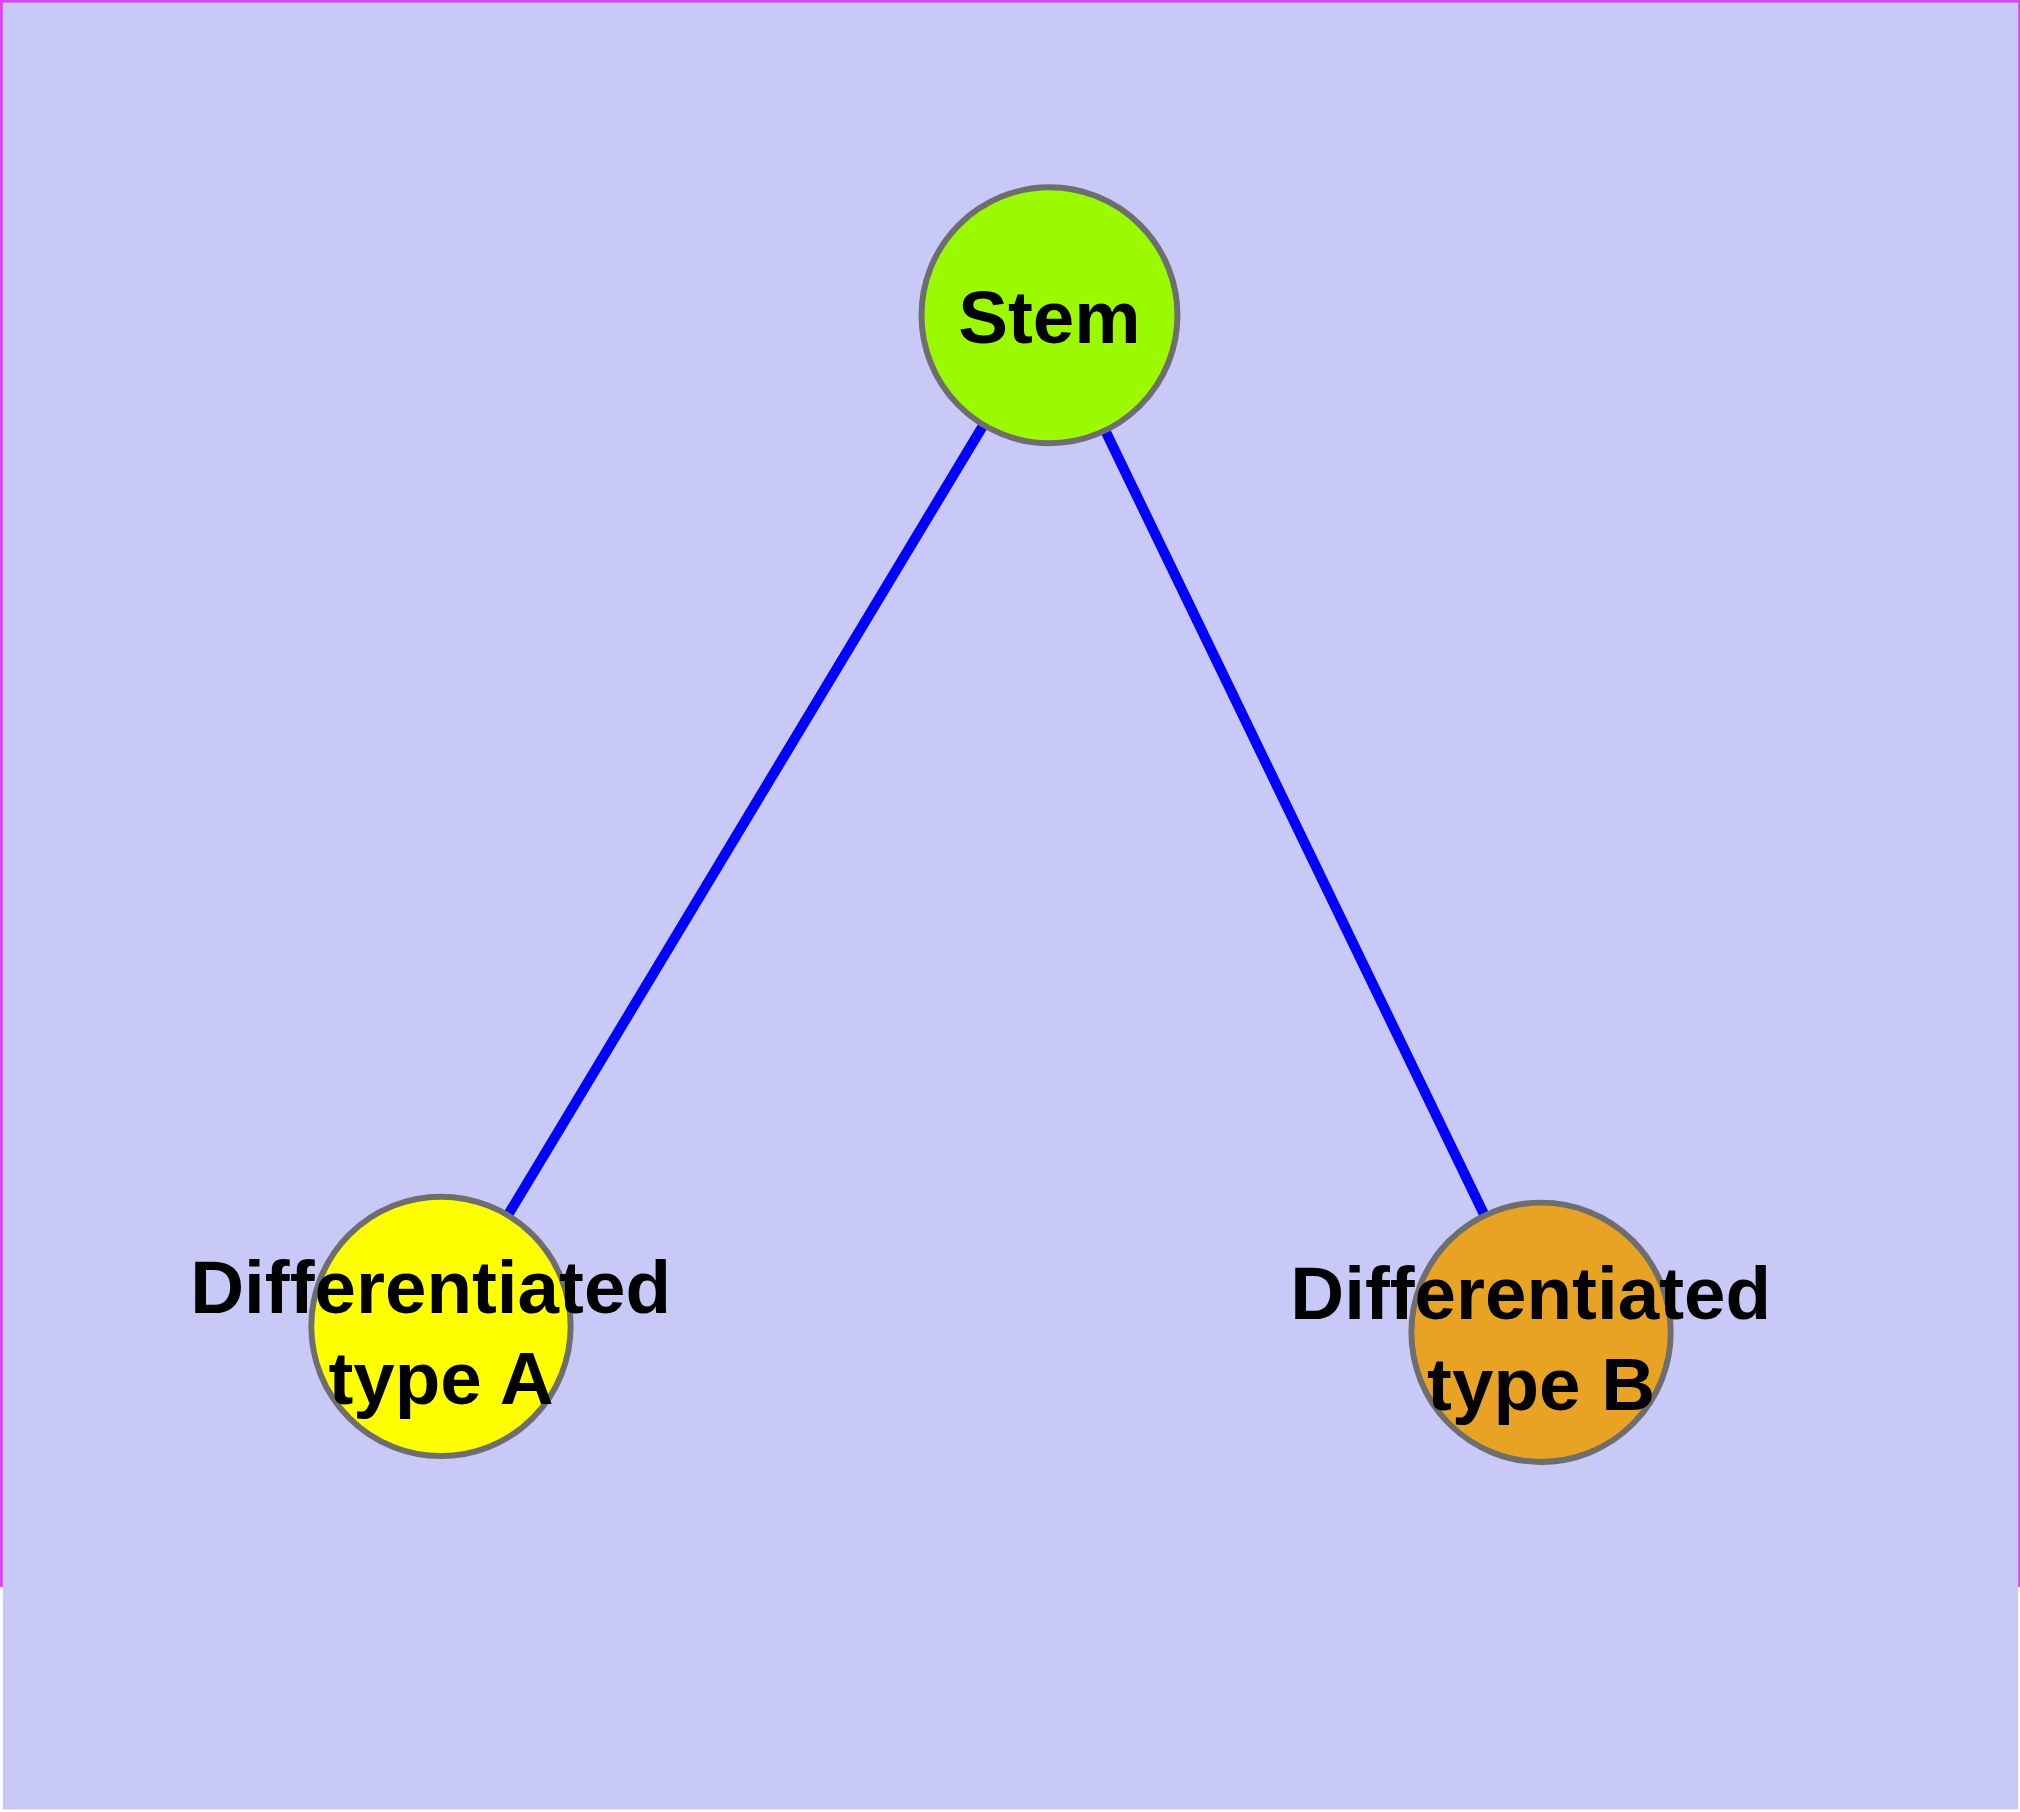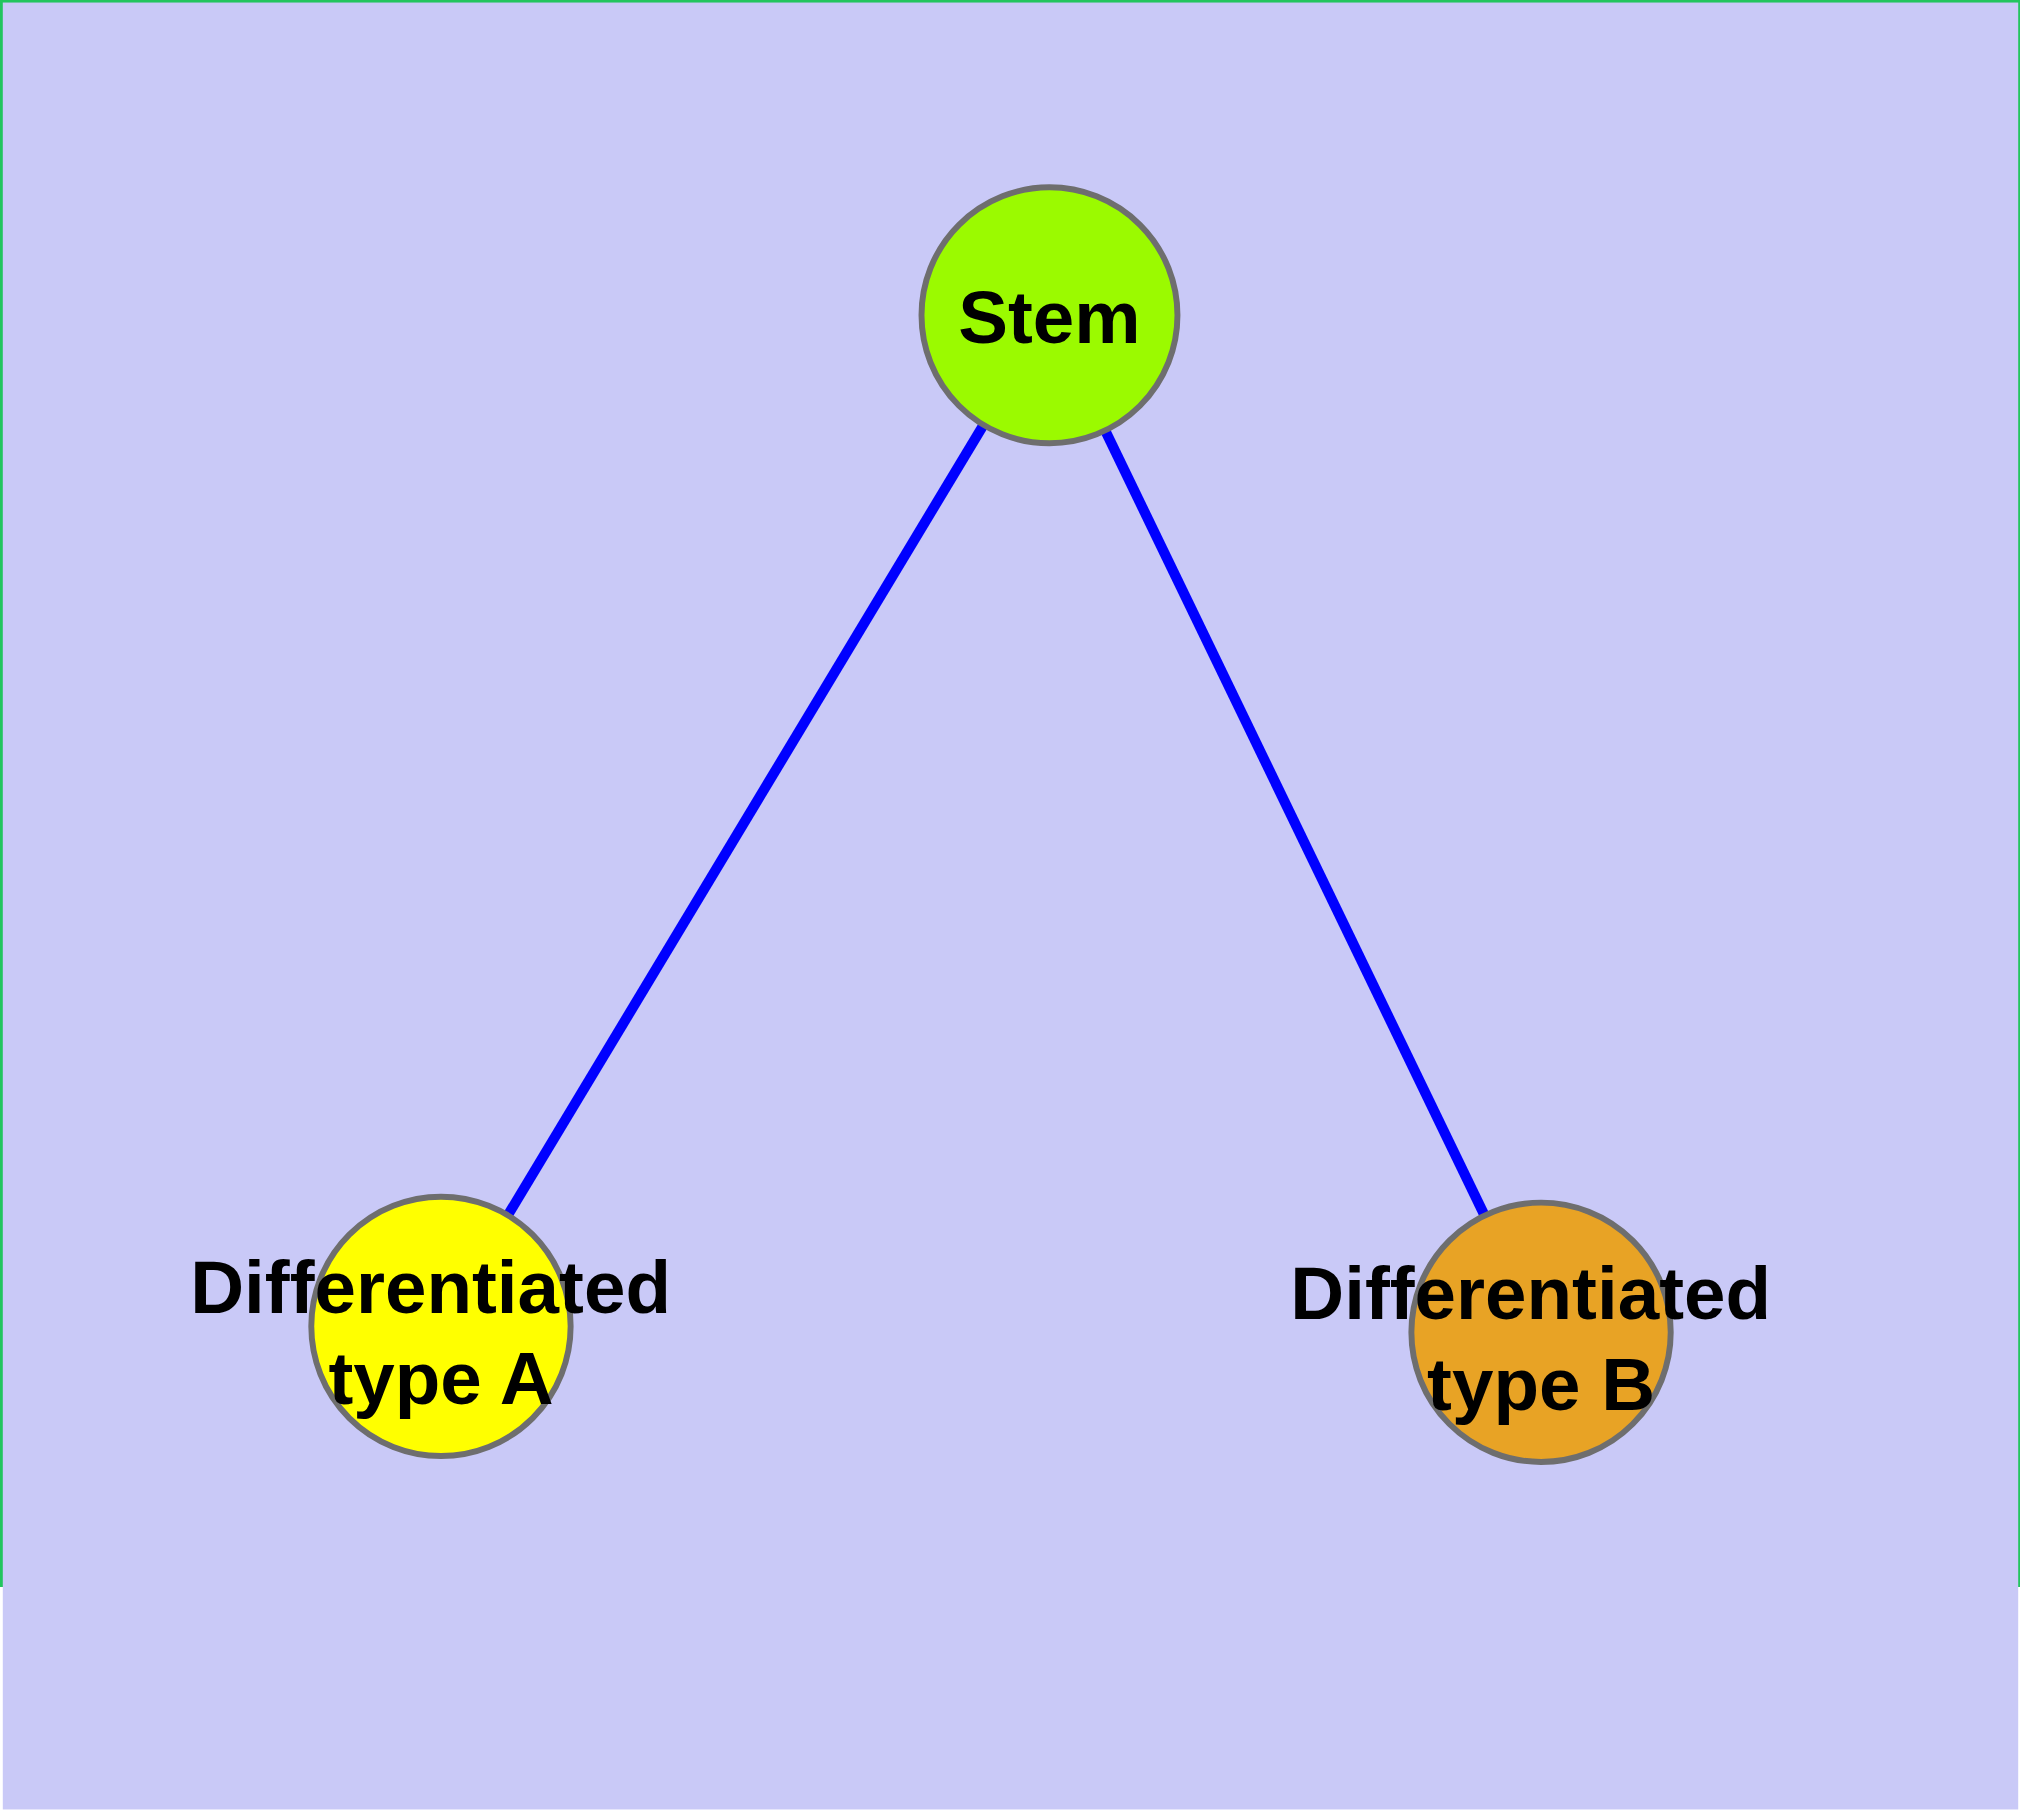--- a/index.html
+++ b/index.html
@@ -7,21 +7,21 @@
     padding: 0;
     background: #ffffff;
     width: 2021px;
     height: 1812px;
     overflow: hidden;
   }
   .stage {
     position: relative;
     width: 2021px;
     height: 1587px;
-    background: #22c55e;
+    background: #d946ef;
   }
   svg.graph {
     position: absolute;
     left: 0;
     top: 0;
     display: block;
   }
   .node-circle {
     stroke-width: 7px;
   }

